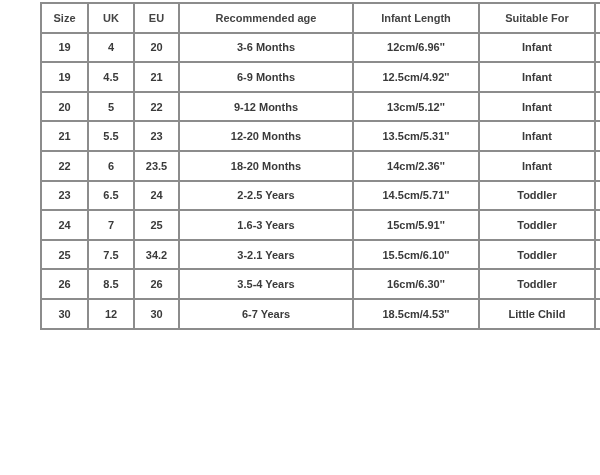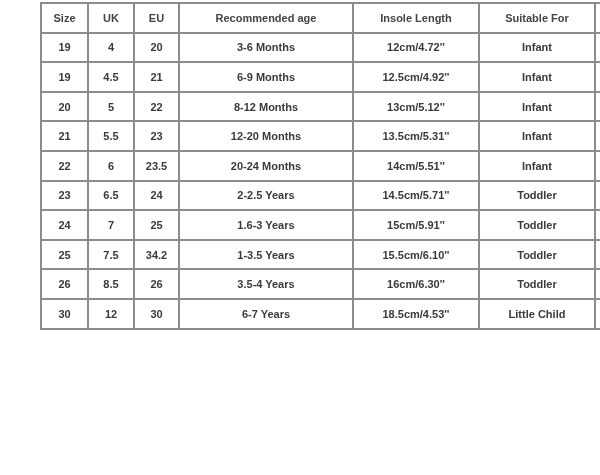--- a/index.html
+++ b/index.html
@@ -66,68 +66,68 @@
         <col class="c-insole">
         <col class="c-suitable">
         <col class="c-us">
     </colgroup>
     <thead>
       <tr id="header-row">
           <th>Size</th>
           <th>UK</th>
           <th>EU</th>
           <th>Recommended age</th>
-          <th>Insole Length</th>
+          <th>Infant Length</th>
           <th>Suitable For</th>
           <th>US</th>
         </tr>
     </thead>
     <tbody id="table-body">
         <tr>
           <td>19</td>
           <td>4</td>
           <td>20</td>
           <td>3-6 Months</td>
-          <td>12cm/4.72''</td>
+          <td>12cm/6.96''</td>
           <td>Infant</td>
           <td>4.5</td>
         </tr>
         <tr>
           <td>19</td>
           <td>4.5</td>
           <td>21</td>
           <td>6-9 Months</td>
           <td>12.5cm/4.92''</td>
           <td>Infant</td>
           <td>5</td>
         </tr>
         <tr>
           <td>20</td>
           <td>5</td>
           <td>22</td>
-          <td>8-12 Months</td>
+          <td>9-12 Months</td>
           <td>13cm/5.12''</td>
           <td>Infant</td>
           <td>5.5</td>
         </tr>
         <tr>
           <td>21</td>
           <td>5.5</td>
           <td>23</td>
           <td>12-20 Months</td>
           <td>13.5cm/5.31''</td>
           <td>Infant</td>
           <td>6</td>
         </tr>
         <tr>
           <td>22</td>
           <td>6</td>
           <td>23.5</td>
-          <td>20-24 Months</td>
-          <td>14cm/5.51''</td>
+          <td>18-20 Months</td>
+          <td>14cm/2.36''</td>
           <td>Infant</td>
           <td>6.5</td>
         </tr>
         <tr>
           <td>23</td>
           <td>6.5</td>
           <td>24</td>
           <td>2-2.5 Years</td>
           <td>14.5cm/5.71''</td>
           <td>Toddler</td>
@@ -139,21 +139,21 @@
           <td>25</td>
           <td>1.6-3 Years</td>
           <td>15cm/5.91''</td>
           <td>Toddler</td>
           <td>7.5</td>
         </tr>
         <tr>
           <td>25</td>
           <td>7.5</td>
           <td>34.2</td>
-          <td>1-3.5 Years</td>
+          <td>3-2.1 Years</td>
           <td>15.5cm/6.10''</td>
           <td>Toddler</td>
           <td>8</td>
         </tr>
         <tr>
           <td>26</td>
           <td>8.5</td>
           <td>26</td>
           <td>3.5-4 Years</td>
           <td>16cm/6.30''</td>

